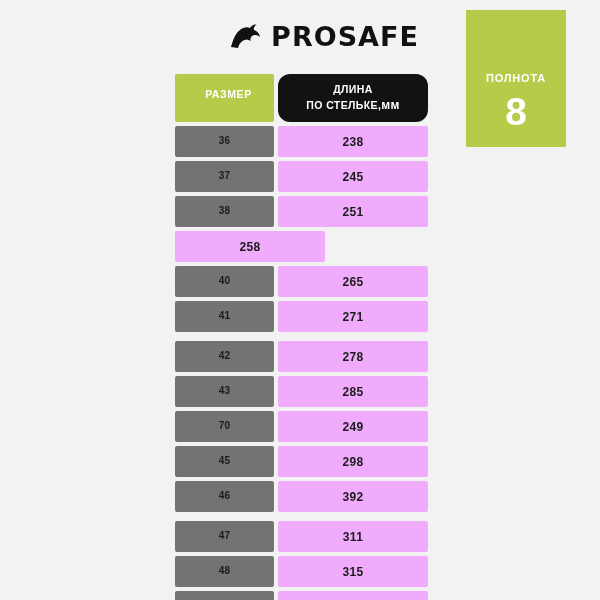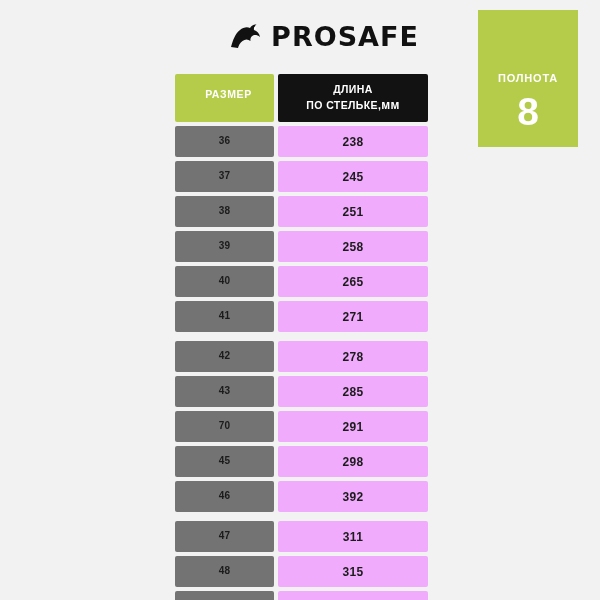--- a/index.html
+++ b/index.html
@@ -90,20 +90,21 @@
     padding: 14px 0 13px 8px;
     letter-spacing: 0.6px;
   }
   .head .cell-len {
     background: #121212;
     color: #ffffff;
     font-size: 10.5px;
     padding: 8px 0 7px 0;
     line-height: 1.45;
     letter-spacing: 0.4px;
+    border-radius: 12px;
   }
   .head .cell-len .unit {
     font-size: 12px;
     font-weight: bold;
     letter-spacing: 0.3px;
   }
   .row.gap-after {
     margin-bottom: 9px;
   }
 
@@ -112,21 +113,20 @@
     position: absolute;
     left: 466px;
     top: 10px;
     width: 100px;
     height: 137px;
     background: #b5cc4a;
     color: #ffffff;
     text-align: center;
     box-sizing: border-box;
     padding-top: 62px;
-    margin-left: 12px;
   }
   .badge-label {
     font-size: 11px;
     font-weight: bold;
     letter-spacing: 0.8px;
     display: block;
   }
   .badge-value {
     font-size: 39px;
     font-weight: bold;
@@ -170,42 +170,41 @@
         </div>
         <div class="row">
           <div class="cell-size">37</div>
           <div class="cell-len">245</div>
         </div>
         <div class="row">
           <div class="cell-size">38</div>
           <div class="cell-len">251</div>
         </div>
         <div class="row">
-          <div class="cell-size">39</div>
           <div class="cell-len">258</div>
         </div>
         <div class="row">
           <div class="cell-size">40</div>
           <div class="cell-len">265</div>
         </div>
         <div class="row gap-after">
           <div class="cell-size">41</div>
           <div class="cell-len">271</div>
         </div>
         <div class="row">
           <div class="cell-size">42</div>
           <div class="cell-len">278</div>
         </div>
         <div class="row">
           <div class="cell-size">43</div>
           <div class="cell-len">285</div>
         </div>
         <div class="row">
           <div class="cell-size">70</div>
-          <div class="cell-len">291</div>
+          <div class="cell-len">249</div>
         </div>
         <div class="row">
           <div class="cell-size">45</div>
           <div class="cell-len">298</div>
         </div>
         <div class="row gap-after">
           <div class="cell-size">46</div>
           <div class="cell-len">392</div>
         </div>
         <div class="row">

